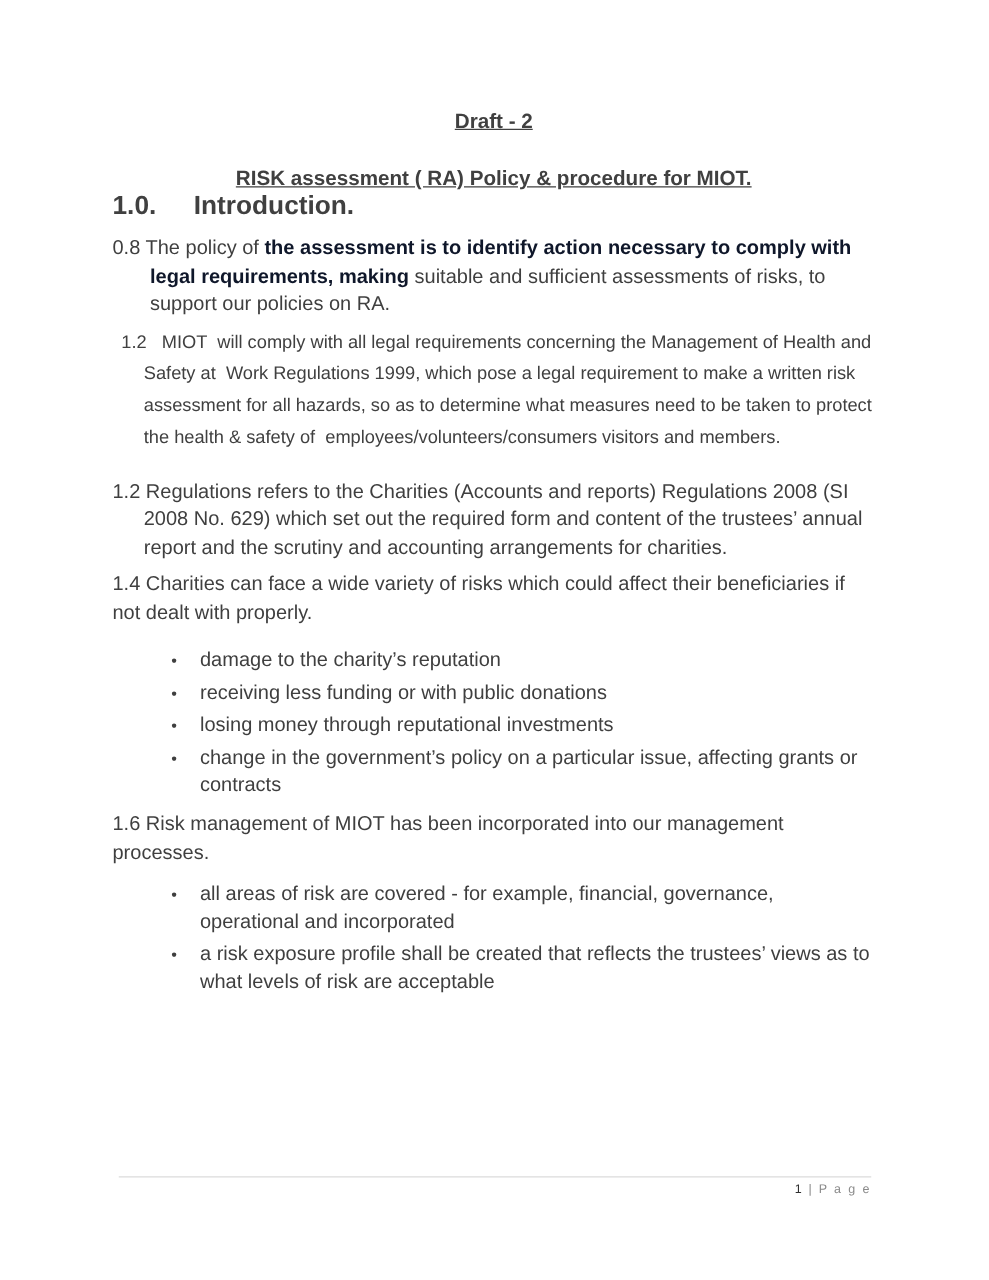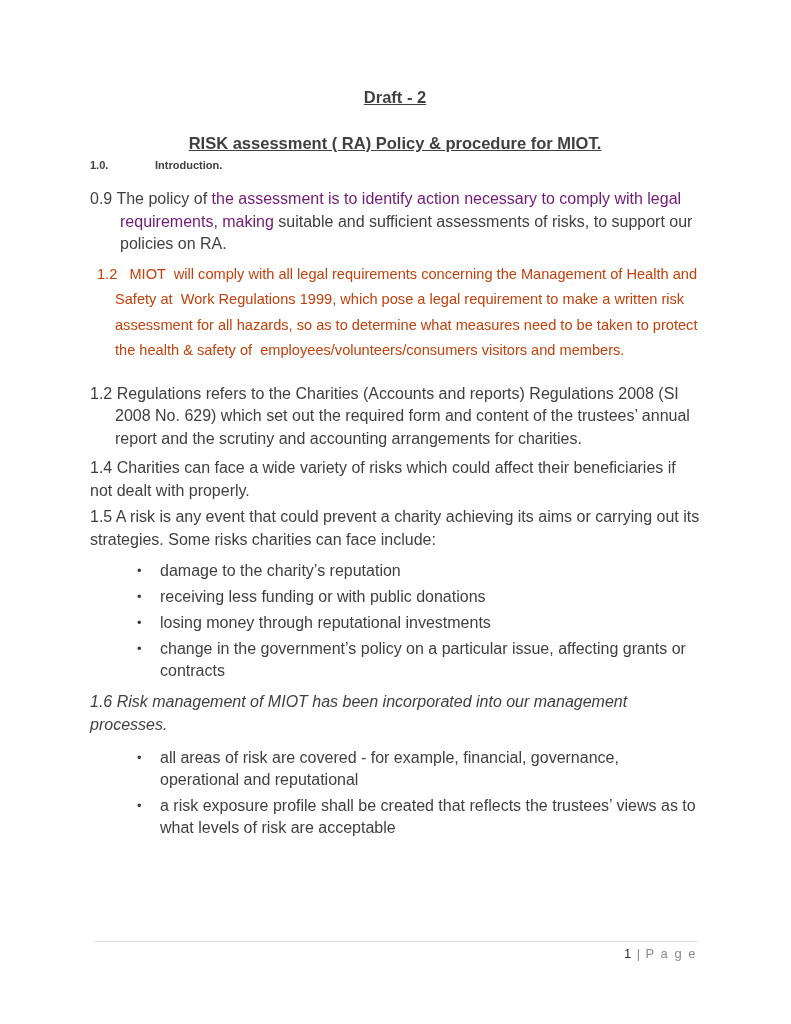--- a/index.html
+++ b/index.html
@@ -19,90 +19,89 @@
     text-decoration:underline;
     text-align:center;
     font-size:16.5px;
     line-height:22px;
     color:#404040;
   }
   .t1{margin-bottom:24px;}
   .t2{}
   .sec-heading{
     font-weight:bold;
-    font-size:11px;
+    font-size:21px;
     line-height:22px;
     color:#404040;
     margin-bottom:12px;
   }
   .sec-heading .num{display:inline-block;width:65px;}
   .para{
     margin:0;
     font-size:16px;
     line-height:22.5px;
     white-space:pre-wrap;
   }
-  .para strong{font-weight:normal;color:#701a75;}
+  .para strong{font-weight:bold;color:#0f172a;}
   .p11{padding-left:30px;text-indent:-30px;margin-bottom:6px;}
   .p12a{
     margin-left:7px;
     padding-left:18px;text-indent:-18px;
     font-size:14.6px;line-height:25.5px;
-    color:#c2410c;
+    color:#404040;
     margin-bottom:9px;
   }
   .hang25{padding-left:25px;text-indent:-25px;margin-top:19px;}
   .p12b{margin-bottom:7px;}
   .p13{margin-bottom:5px;}
-  .p14{margin-bottom:4px;}
+  .p14{margin-bottom:16px;}
   .p15{margin-bottom:9px;}
   .blist{list-style:none;margin:0;padding:0 0 0 47px;}
   .blist li{display:flex;font-size:16px;line-height:22px;margin-bottom:4px;}
   .blist .bullet{flex:none;width:23px;font-size:13px;line-height:22px;}
   .blist .btext{flex:1;}
   .list1{margin-bottom:9px;}
-  .p16{margin-bottom:11px;font-style:italic;}
+  .p16{margin-bottom:11px;}
   .p17{margin-bottom:9px;}
   .footer-rule{
     position:absolute;
     left:95px;width:602px;top:941px;
     border-top:1px solid #dcdcdc;
     height:0;
   }
   .page-footer{
     position:absolute;
     right:94px;top:946px;
-    font-size:13px;
+    font-size:10px;
     letter-spacing:1.5px;
     color:#8a8a8a;
   }
   .page-footer .pnum{color:#303030;}
   .page-footer .psep{margin:0 4px;}
 </style>
 </head>
 <body>
 
 <div class="page">
 
   <div class="doc-title t1">Draft - 2</div>
 
   <div class="doc-title t2">RISK assessment ( RA) Policy &amp; procedure for MIOT.</div>
 
   <div class="sec-heading"><span class="num">1.0.</span><span>Introduction.</span></div>
 
-  <p class="para p11"><span>0.9 </span><span>The policy of </span><strong>the assessment is to identify action necessary to comply with legal requirements, making</strong><span> suitable and sufficient assessments of risks, to support our policies on RA.</span></p>
+  <p class="para p11"><span>0.8 </span><span>The policy of </span><strong>the assessment is to identify action necessary to comply with legal requirements, making</strong><span> suitable and sufficient assessments of risks, to support our policies on RA.</span></p>
 
   <p class="para p12a"><span>1.2   </span><span>MIOT  will comply with all legal requirements concerning the Management of Health and Safety at  Work Regulations 1999, which pose a legal requirement to make a written risk assessment for all hazards, so as to determine what measures need to be taken to protect the health &amp; safety of  employees/volunteers/consumers visitors and members.</span></p>
 
   <p class="para hang25 p12b"><span>1.2 </span><span>Regulations refers to the Charities (Accounts and reports) Regulations 2008 (SI 2008 No. 629) which set out the required form and content of the trustees’ annual report and the scrutiny and accounting arrangements for charities.</span></p>
 
 
   <p class="para p14"><span>1.4 </span><span>Charities can face a wide variety of risks which could affect their beneficiaries if not dealt with properly.</span></p>
 
-  <p class="para p15"><span>1.5 </span><span>A risk is any event that could prevent a charity achieving its aims or carrying out its strategies. Some risks charities can face include:</span></p>
 
   <ul class="blist list1">
     <li>
         <span class="bullet">•</span>
         <span class="btext">damage to the charity’s reputation</span>
       </li>
     <li>
         <span class="bullet">•</span>
         <span class="btext">receiving less funding or with public donations</span>
       </li>
@@ -115,21 +114,21 @@
         <span class="btext">change in the government’s policy on a particular issue, affecting grants or contracts</span>
       </li>
   </ul>
 
   <p class="para p16"><span>1.6 </span><span>Risk management of MIOT has been incorporated into our management processes.</span></p>
 
 
   <ul class="blist list2">
     <li>
         <span class="bullet">•</span>
-        <span class="btext">all areas of risk are covered - for example, financial, governance, operational and reputational</span>
+        <span class="btext">all areas of risk are covered - for example, financial, governance, operational and incorporated</span>
       </li>
     <li>
         <span class="bullet">•</span>
         <span class="btext">a risk exposure profile shall be created that reflects the trustees’ views as to what levels of risk are acceptable</span>
       </li>
   </ul>
 
   <div class="footer-rule"></div>
 
   <div class="page-footer"><span class="pnum">1</span><span class="psep">|</span><span class="plabel">P a g e</span></div>

